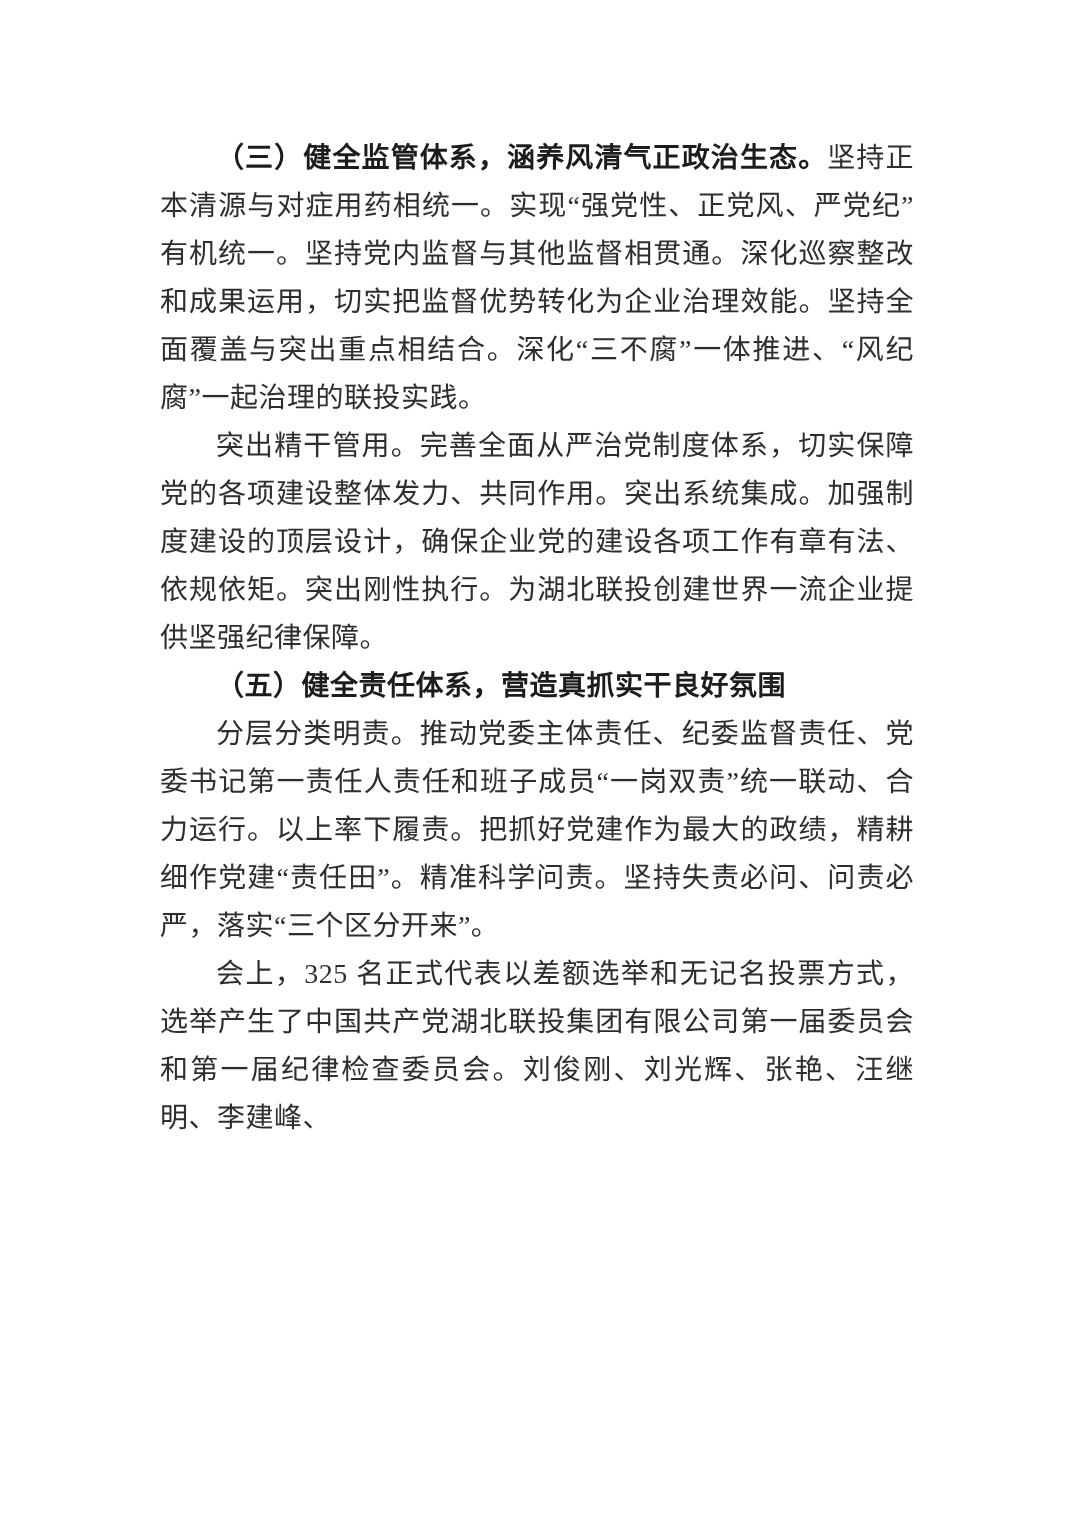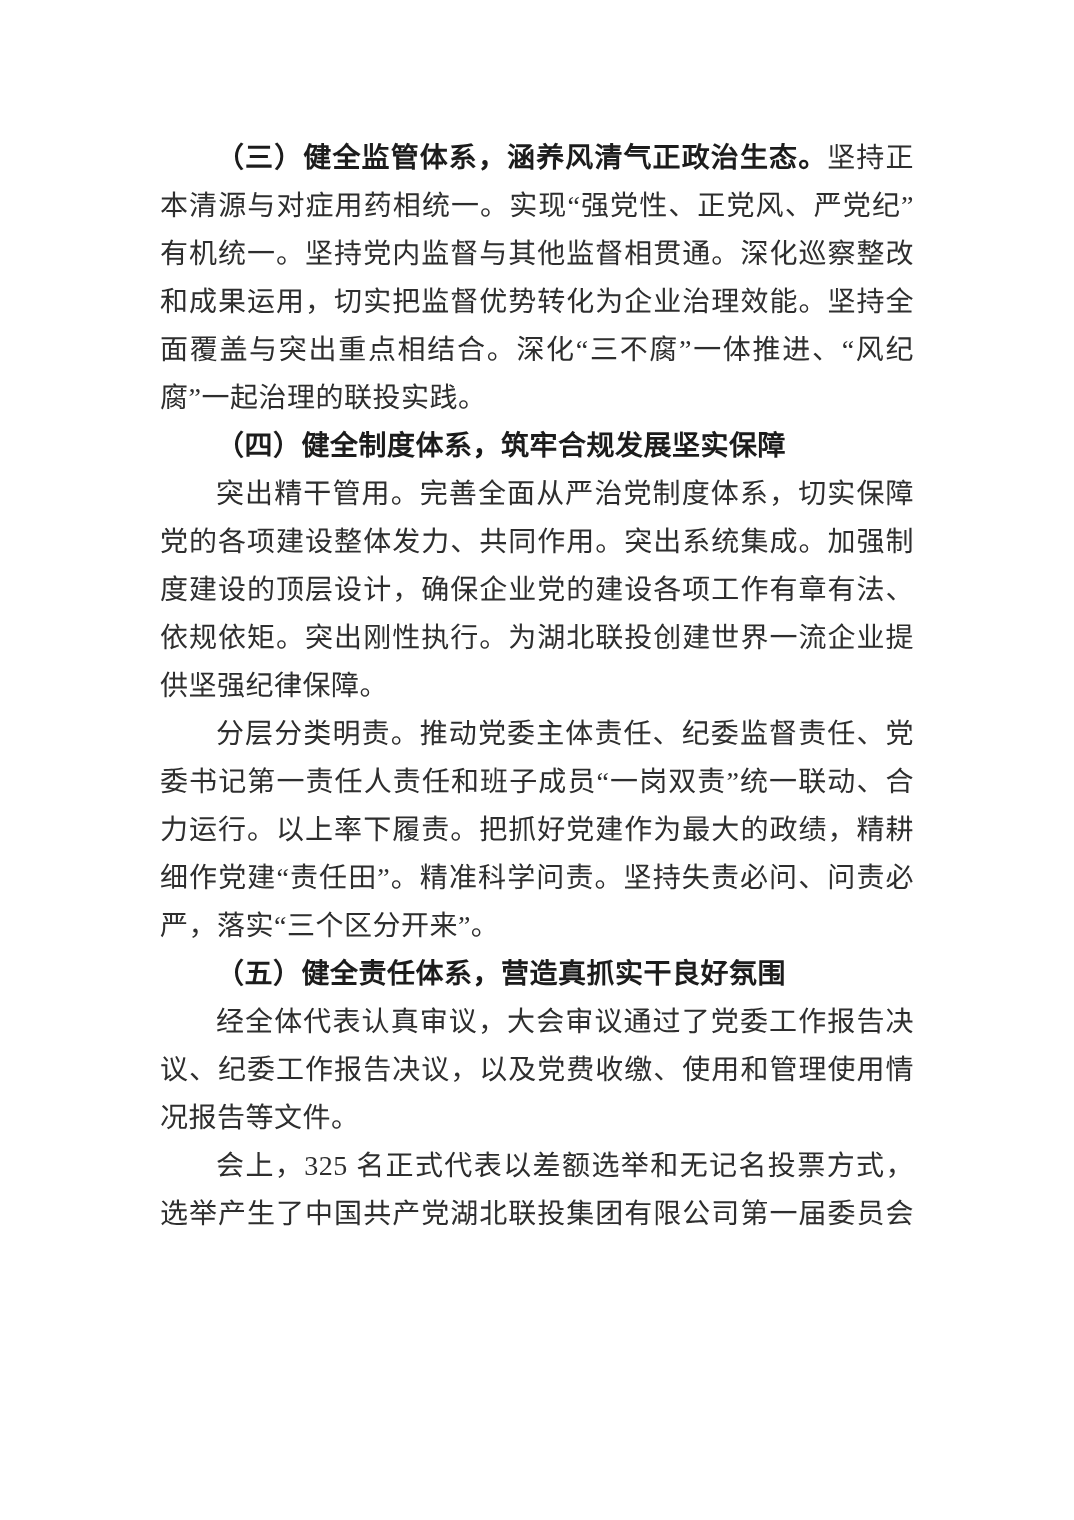--- a/index.html
+++ b/index.html
@@ -54,30 +54,28 @@
 </style>
 </head>
 <body>
 
 <div class="page">
 
   <div class="text-block">
 
     <p class="para"><span class="lead">（三）健全监管体系，涵养风清气正政治生态。</span><span class="body-text">坚持正本清源与对症用药相统一。实现“强党性、正党风、严党纪”有机统一。坚持党内监督与其他监督相贯通。深化巡察整改和成果运用，切实把监督优势转化为企业治理效能。坚持全面覆盖与突出重点相结合。深化“三不腐”一体推进、“风纪腐”一起治理的联投实践。</span></p>
 
-    <p class="para"><span class="lead">（四）健全制度体系，筑牢合规发展坚实保障</span><span class="body-text"></span></p>
 
     <p class="para"><span class="lead"></span><span class="body-text">突出精干管用。完善全面从严治党制度体系，切实保障党的各项建设整体发力、共同作用。突出系统集成。加强制度建设的顶层设计，确保企业党的建设各项工作有章有法、依规依矩。突出刚性执行。为湖北联投创建世界一流企业提供坚强纪律保障。</span></p>
 
+    <p class="para"><span class="lead">（五）健全责任体系，营造真抓实干良好氛围</span><span class="body-text"></span></p>
+
     <p class="para"><span class="lead"></span><span class="body-text">分层分类明责。推动党委主体责任、纪委监督责任、党委书记第一责任人责任和班子成员“一岗双责”统一联动、合力运行。以上率下履责。把抓好党建作为最大的政绩，精耕细作党建“责任田”。精准科学问责。坚持失责必问、问责必严，落实“三个区分开来”。</span></p>
 
-    <p class="para"><span class="lead">（五）健全责任体系，营造真抓实干良好氛围</span><span class="body-text"></span></p>
 
-
-    <p class="para"><span class="lead"></span><span class="body-text">经全体代表认真审议，大会审议通过了党委工作报告决议、纪委工作报告决议，以及党费收缴、使用和管理使用情况报告等文件。</span></p>
 
     <p class="para"><span class="lead"></span><span class="body-text">会上，325 名正式代表以差额选举和无记名投票方式，选举产生了中国共产党湖北联投集团有限公司第一届委员会和第一届纪律检查委员会。刘俊刚、刘光辉、张艳、汪继明、李建峰、</span></p>
 
   </div>
 
   <div class="footer">
     <span class="page-number">- 10 -</span>
   </div>
 
 </div>

